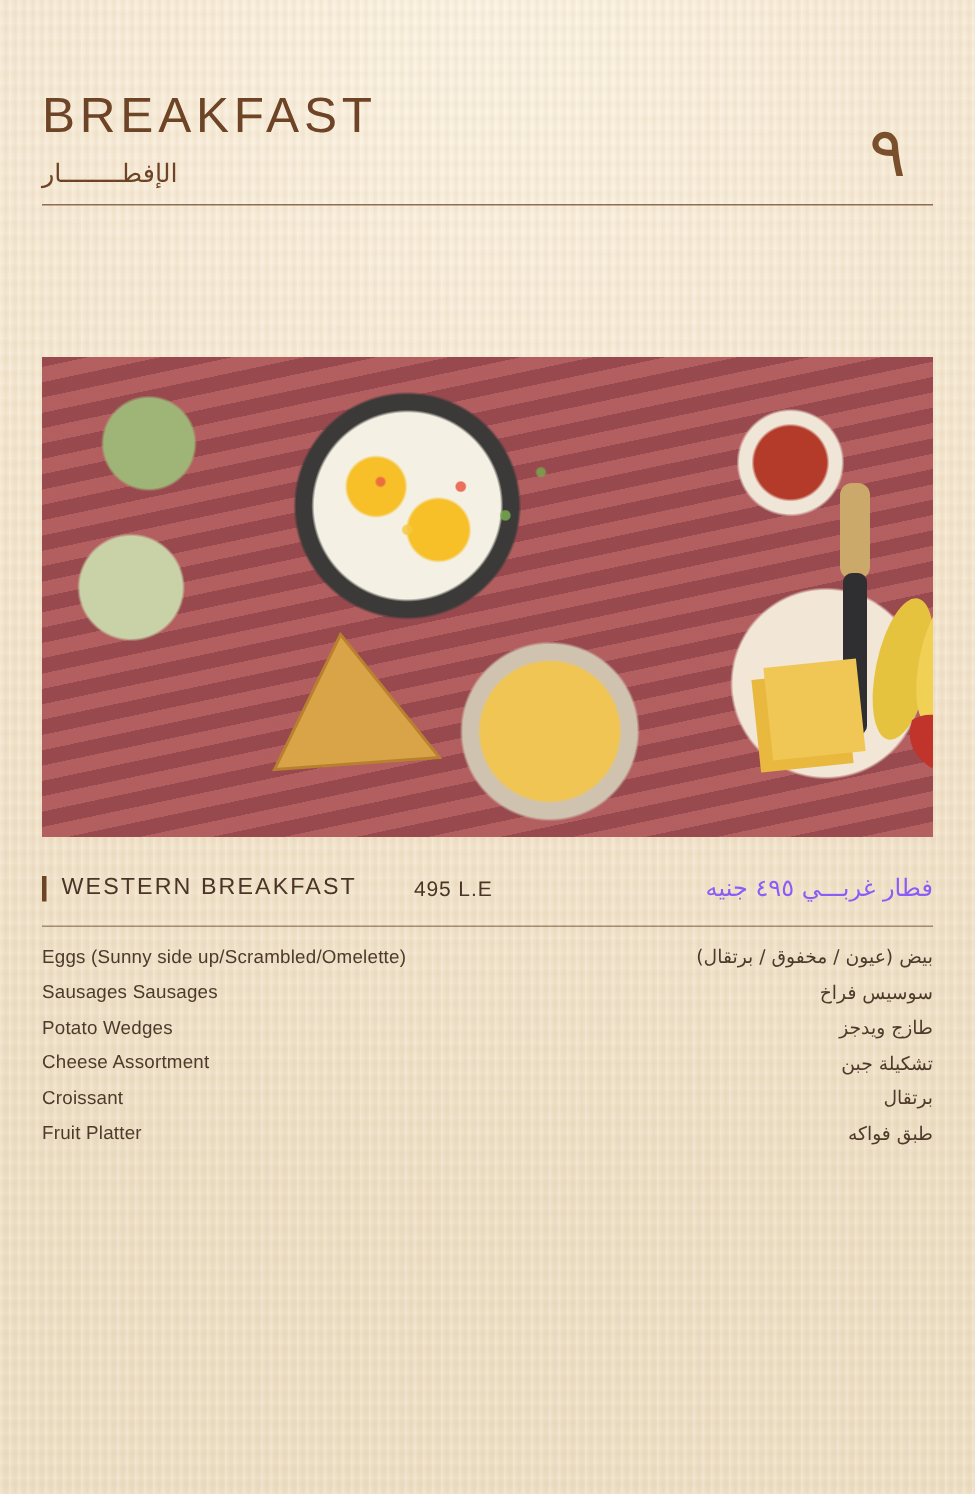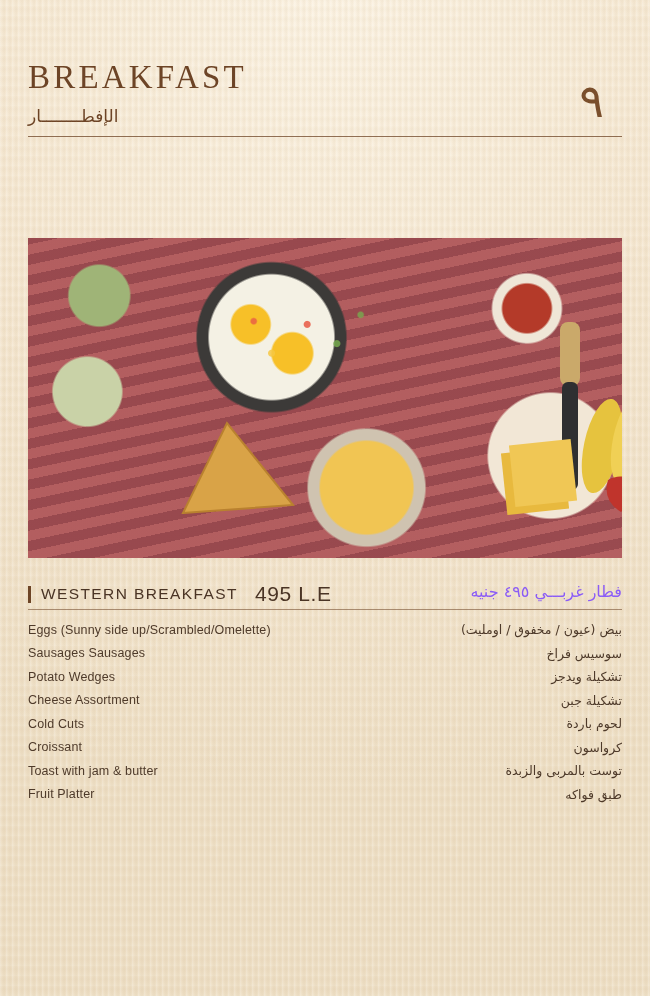--- a/index.html
+++ b/index.html
@@ -53,21 +53,21 @@
   .title-block {
     display: flex;
     flex-direction: column;
   }
   .title-en {
     font-size: 33px;
     letter-spacing: 3.2px;
     color: #6d4426;
     font-weight: 400;
     line-height: 1.05;
-    font-family: Liberation Serif, serif;
+    font-family: Liberation Sans, sans-serif;
   }
   .title-ar {
     margin-top: 11px;
     font-size: 17px;
     color: #6d4426;
     letter-spacing: 1px;
     direction: rtl;
     text-align: left;
     font-family: "DejaVu Sans", sans-serif;
   }
@@ -147,47 +147,47 @@
 
   
   .section {
     position: absolute;
     left: 28px;
     top: 582px;
     width: 594px;
   }
   .section-head {
     display: flex;
-    align-items: flex-start;
+    align-items: flex-end;
     justify-content: space-between;
-    padding-bottom: 3px;
+    padding-bottom: 16px;
     border-bottom: 1px solid rgba(109,68,38,0.55);
   }
   .head-left {
     display: flex;
     align-items: center;
     gap: 10px;
   }
   .marker {
     width: 3px;
     height: 17px;
     background: #6d4426;
     display: inline-block;
   }
   .item-title-en {
     font-size: 15.5px;
     letter-spacing: 1.4px;
     color: #4a3425;
     font-family: "Liberation Sans", sans-serif;
   }
   .item-price-en {
-    font-size: 21px;
+    font-size: 14px;
     letter-spacing: 0.6px;
     color: #4a3425;
-    margin-left: 7px;
+    margin-left: 28px;
     font-family: "Liberation Sans", sans-serif;
   }
   .head-right {
     direction: rtl;
     font-size: 16px;
     color: #8b5cf6;
     letter-spacing: 0.5px;
     font-family: "DejaVu Sans", sans-serif;
   }
 
@@ -268,45 +268,37 @@
         <span class="marker"></span>
         <span class="item-title-en">WESTERN BREAKFAST</span>
         <span class="item-price-en">495 L.E</span>
       </div>
       <div class="head-right">فطار غربـــي  ٤٩٥ جنيه</div>
     </div>
 
     <div class="rows">
       <div class="row">
         <span class="desc-en">Eggs (Sunny side up/Scrambled/Omelette)</span>
-        <span class="desc-ar">بيض (عيون / مخفوق / اوملیت)</span>
+        <span class="desc-ar">بيض (عيون / مخفوق / برتقال)</span>
       </div>
       <div class="row">
         <span class="desc-en">Sausages Sausages</span>
         <span class="desc-ar">سوسيس فراخ</span>
       </div>
       <div class="row">
         <span class="desc-en">Potato Wedges</span>
-        <span class="desc-ar">تشكيلة ويدجز</span>
+        <span class="desc-ar">طازج ويدجز</span>
       </div>
       <div class="row">
         <span class="desc-en">Cheese Assortment</span>
         <span class="desc-ar">تشكيلة جبن</span>
       </div>
       <div class="row">
-        <span class="desc-en">Cold Cuts</span>
-        <span class="desc-ar">لحوم باردة</span>
-      </div>
-      <div class="row">
         <span class="desc-en">Croissant</span>
-        <span class="desc-ar">كرواسون</span>
-      </div>
-      <div class="row">
-        <span class="desc-en">Toast with jam &amp; butter</span>
-        <span class="desc-ar">توست بالمربى والزبدة</span>
+        <span class="desc-ar">برتقال</span>
       </div>
       <div class="row">
         <span class="desc-en">Fruit Platter</span>
         <span class="desc-ar">طبق فواكه</span>
       </div>
     </div>
   </div>
 
 </div>
 

